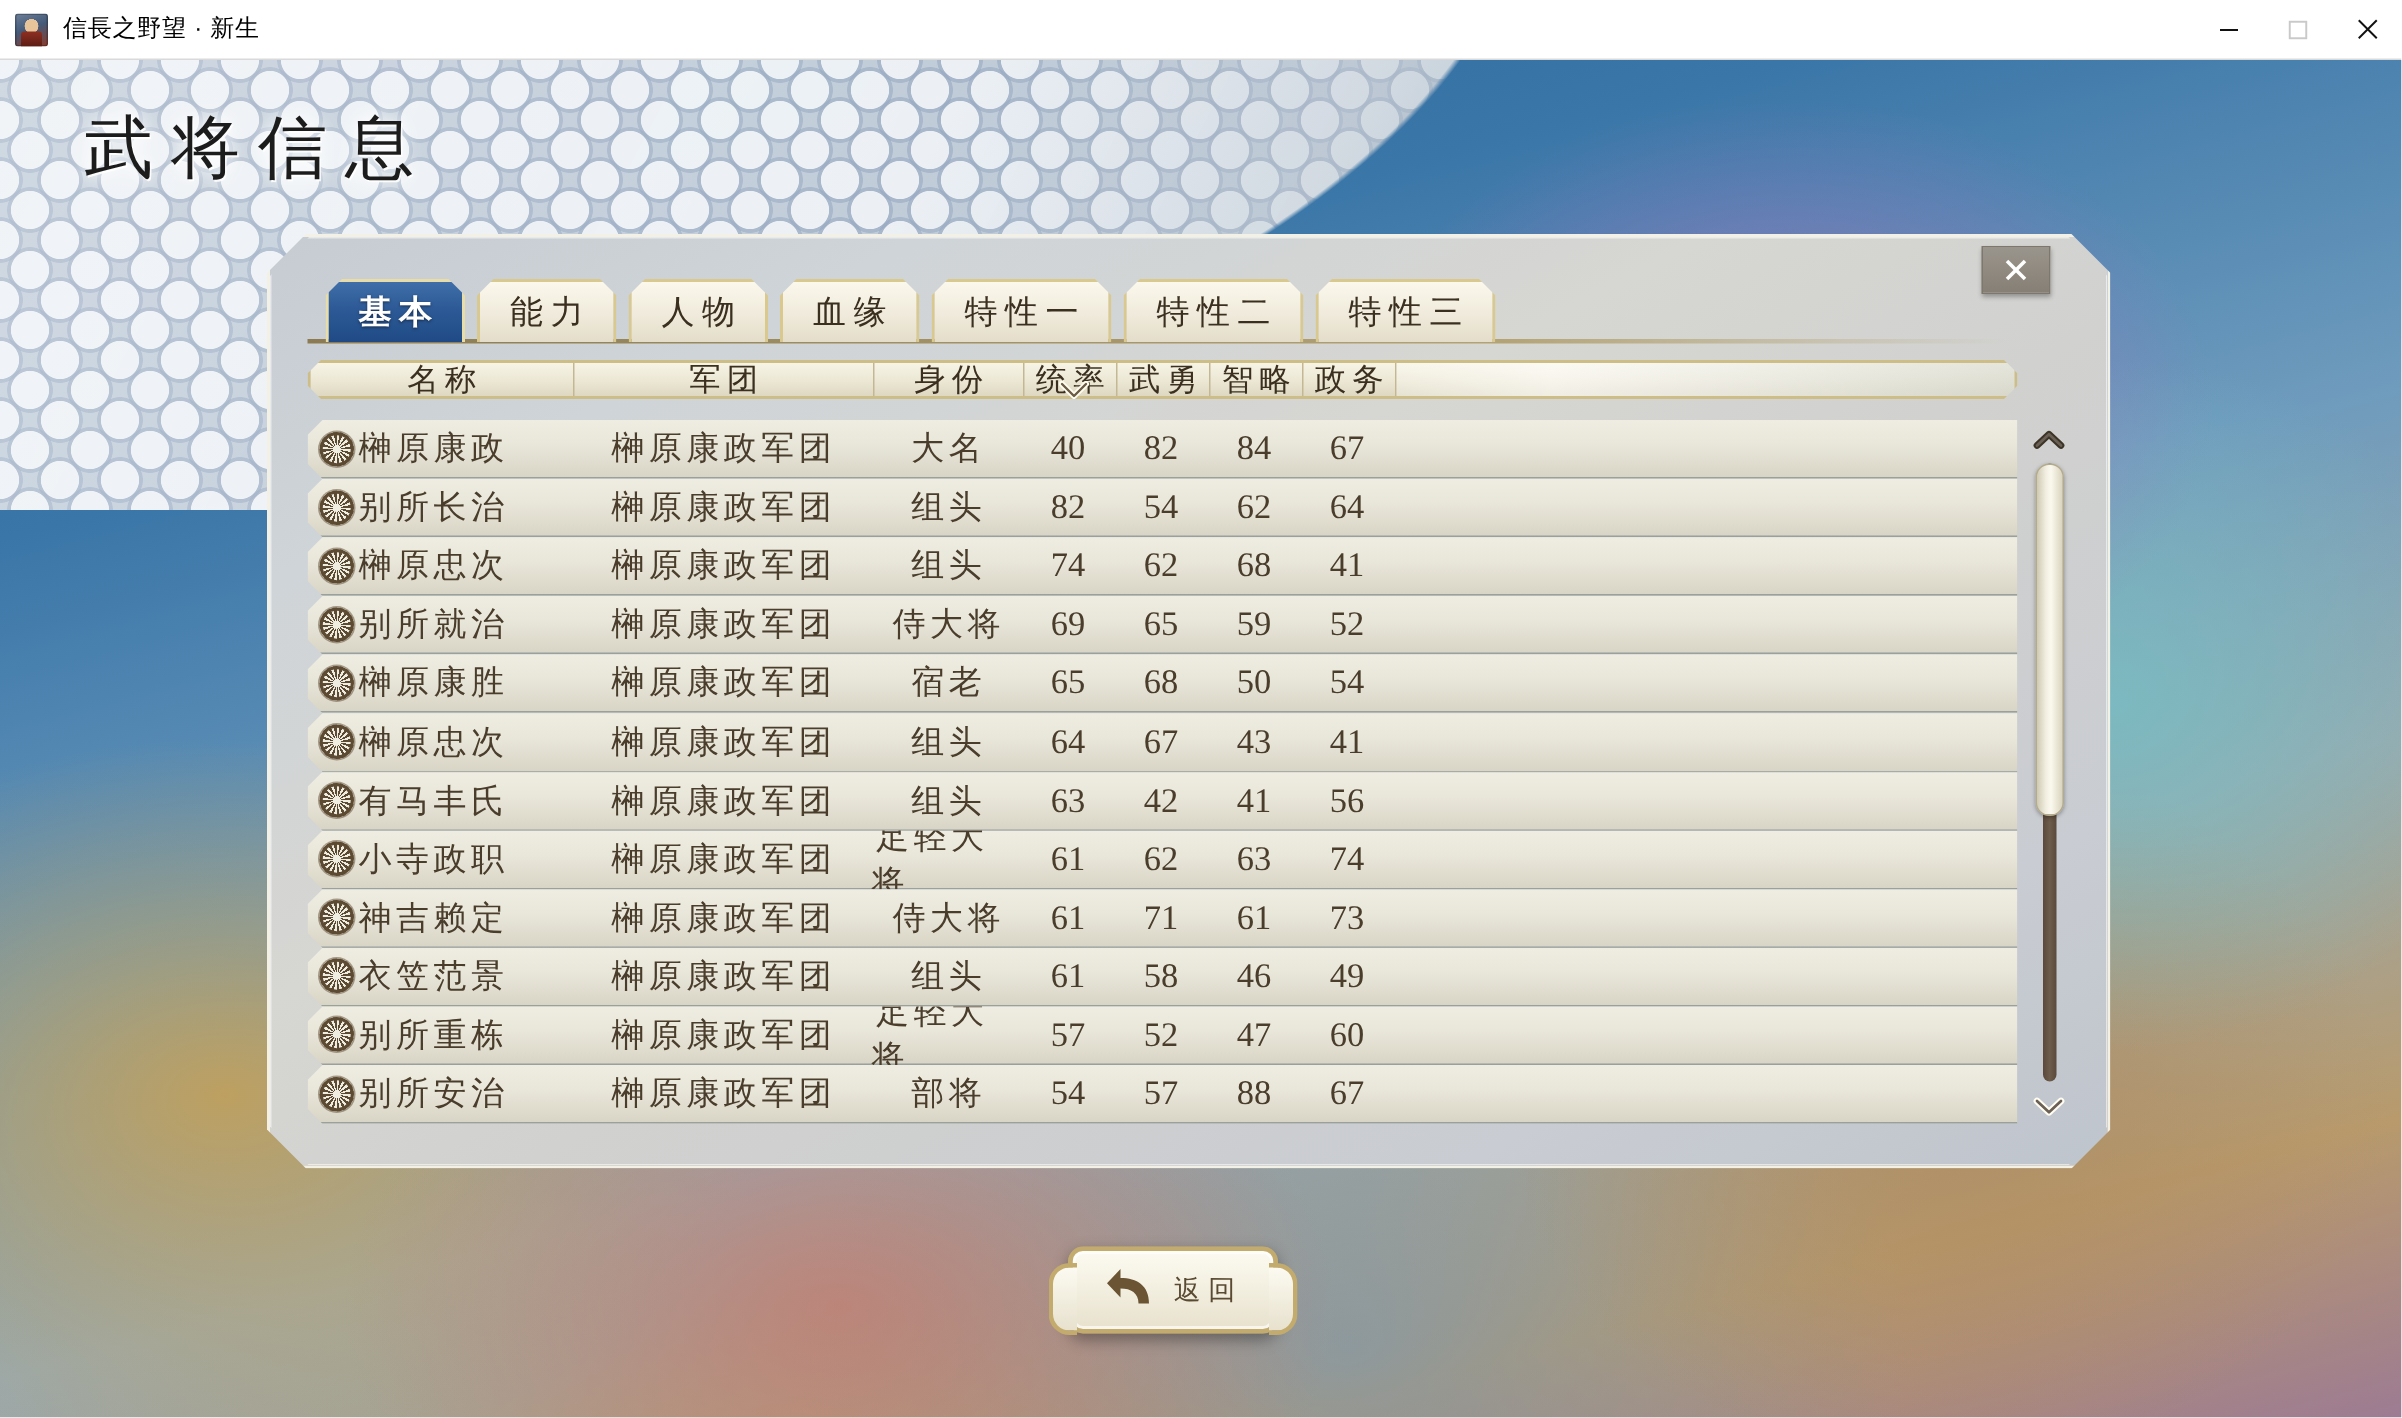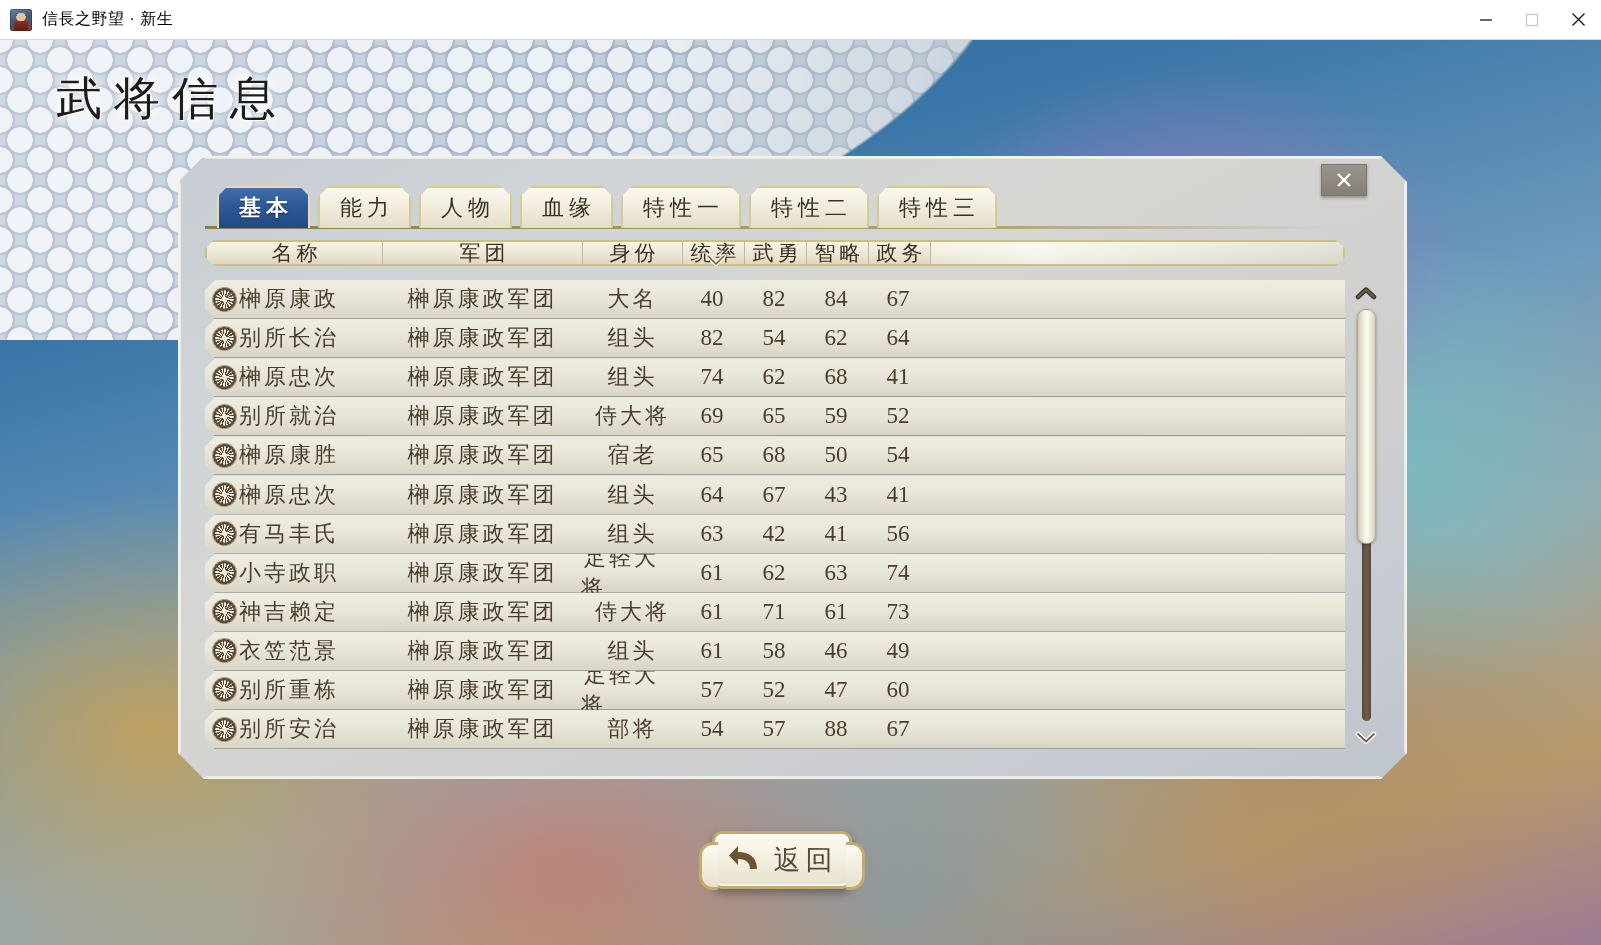--- a/index.html
+++ b/index.html
@@ -214,21 +214,21 @@
     border-radius:10px;
     box-shadow:0 4px 10px rgba(0,0,0,.35), inset 0 0 0 2px rgba(255,255,255,.65);
   }
   #back-button:before,#back-button:after{
     content:""; position:absolute; top:8px; width:16px; height:42px;
     background:linear-gradient(180deg,#fcfaf1,#e7e1cd);
     border:3px solid #c3ab6d;
   }
   #back-button:before{ left:-16px; border-right:none; border-radius:14px 0 0 14px; }
   #back-button:after{ right:-16px; border-left:none; border-radius:0 14px 14px 0; }
-  #back-label{ font-size:27px; letter-spacing:5px; color:#5a4a32; text-indent:5px; z-index:2; }
+  #back-label{ font-size:18px; letter-spacing:5px; color:#5a4a32; text-indent:5px; z-index:2; }
   #back-icon{ z-index:2; }
 </style>
 </head>
 <body>
 
 <div id="titlebar">
   <div id="app-icon"></div>
   <div id="win-title">信長之野望 · 新生</div>
   <div id="win-controls">
     <div class="wbtn" id="win-min">

